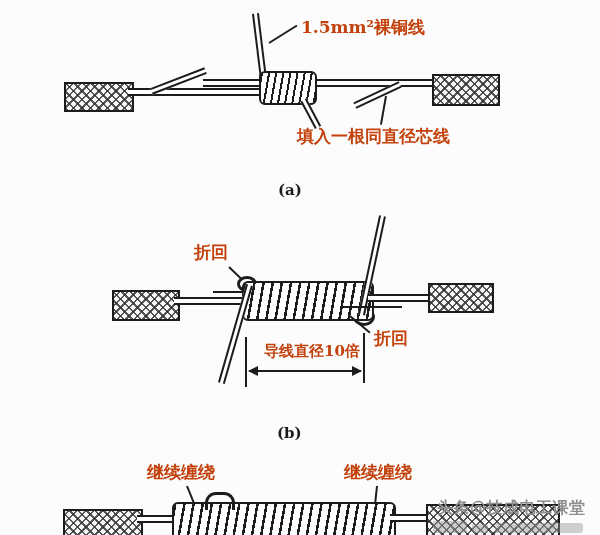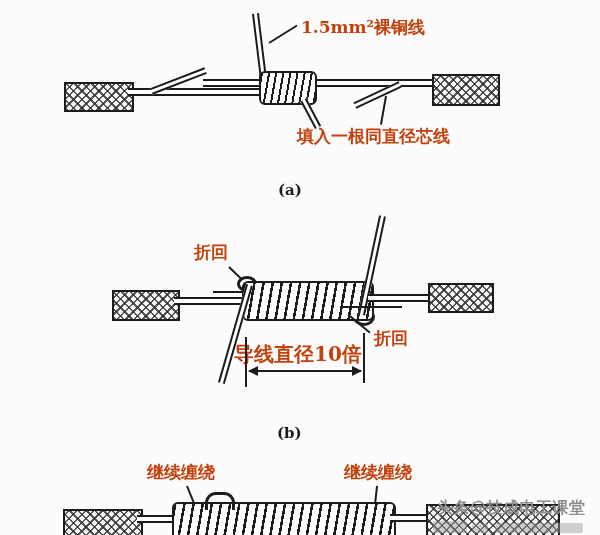--- a/index.html
+++ b/index.html
@@ -90,21 +90,21 @@
     <div class="wire-v" style="left:246px;top:285px;height:102px;transform:rotate(16deg);transform-origin:top center;"></div>
     <div class="wire-v" style="left:379px;top:216px;height:101px;transform:rotate(12deg);transform-origin:top center;"></div>
 
     <div class="wire" style="left:368px;top:294px;width:62px;"></div>
     <div class="sline" style="left:340px;top:306px;width:62px;height:2px;"></div>
     <div class="insul" style="left:428px;top:283px;width:62px;height:26px;"></div>
 
     <div class="sline" style="left:350px;top:315px;width:26px;height:2px;transform:rotate(40deg);transform-origin:left center;"></div>
     <div class="cn" style="left:374px;top:329px;">折回</div>
 
-    <div class="cn" style="left:234px;top:343px;width:112px;text-align:center;font-size:20px;">导线直径10倍</div>
+    <div class="cn" style="left:256px;top:343px;width:112px;text-align:center;font-size:15px;">导线直径10倍</div>
     <div class="sline" style="left:245px;top:337px;width:2px;height:50px;"></div>
     <div class="sline" style="left:363px;top:333px;width:2px;height:50px;"></div>
     <div class="dim-line" style="left:249px;top:370px;width:112px;"></div>
 
     <div class="cap" style="left:277px;top:424px;">(b)</div>
   </div>
 
   <div>
     <div class="cn" style="left:147px;top:463px;">继续缠绕</div>
     <div class="cn" style="left:344px;top:463px;">继续缠绕</div>

